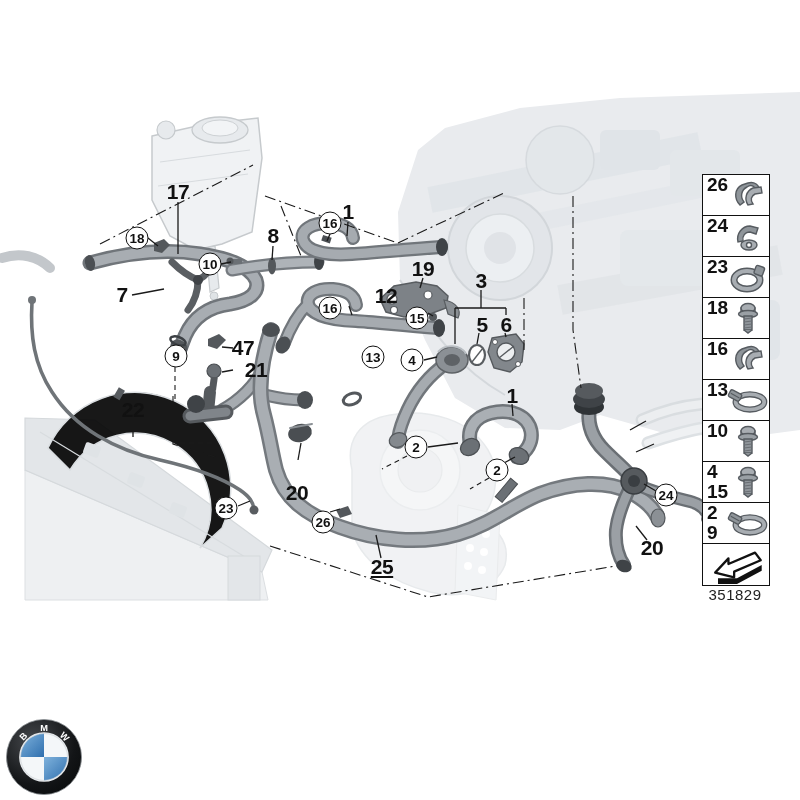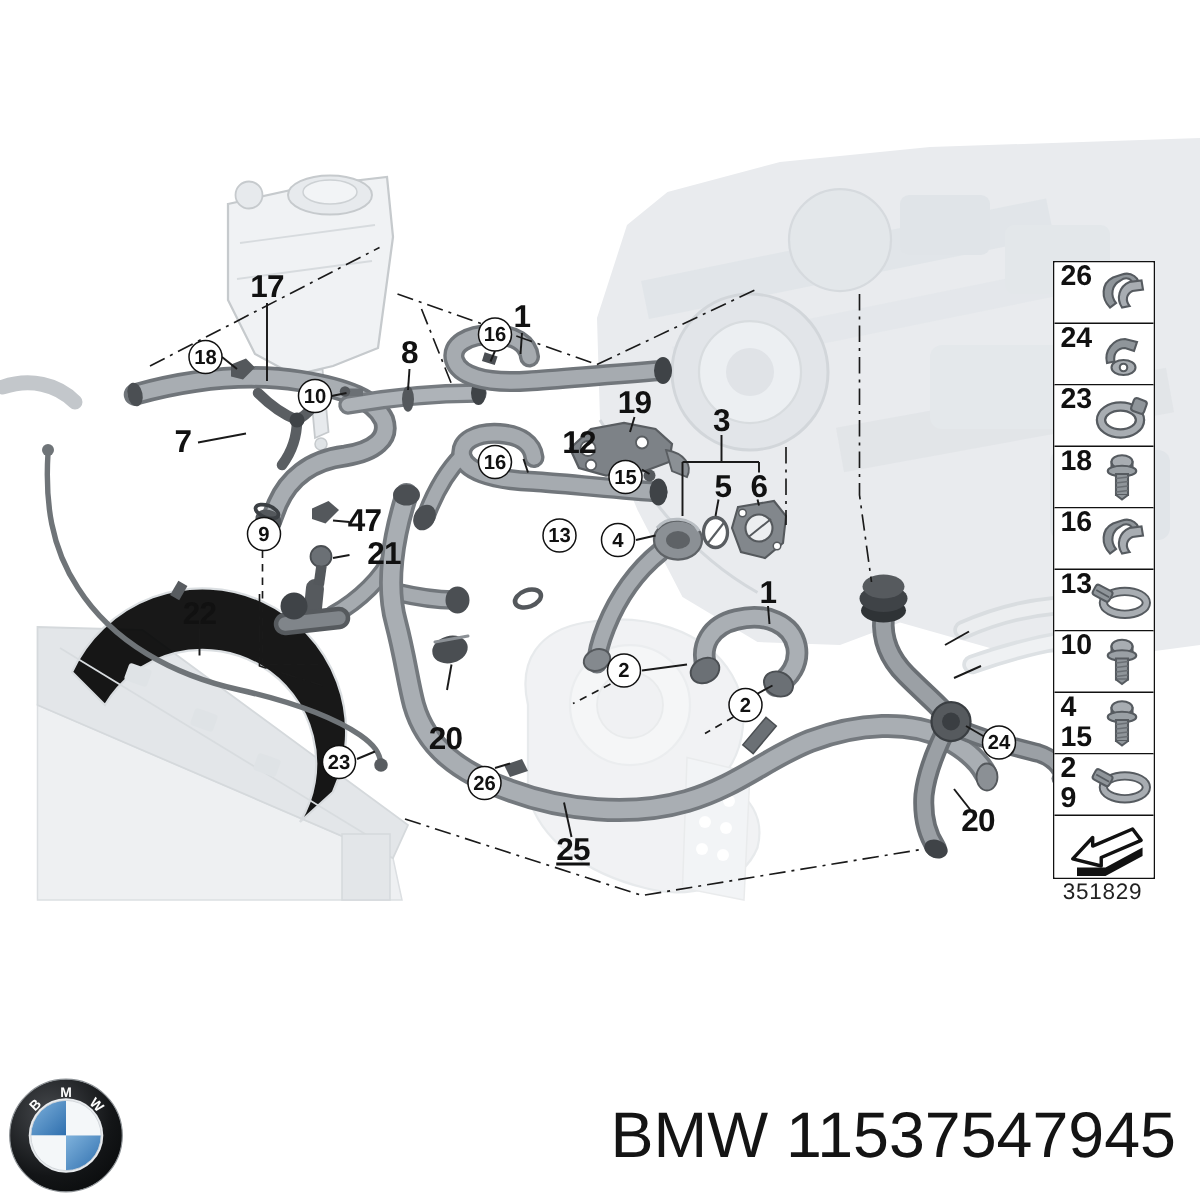--- a/index.html
+++ b/index.html
@@ -443,15 +443,14 @@
       <g fill="#fff" font-family="Liberation Sans, sans-serif" font-size="9.5" font-weight="bold" text-anchor="middle">
         <g transform="rotate(-45 40 40)">
             <text x="40" y="13.5">B</text>
           </g>
         <text x="40" y="13.5">M</text>
         <g transform="rotate(45 40 40)">
             <text x="40" y="13.5">W</text>
           </g>
       </g>
     </svg>
-    <div class="part-text"><span>BMW</span>&nbsp;<span>11537547945</span></div>
   </div>
 </div>
 
 </body></html>

